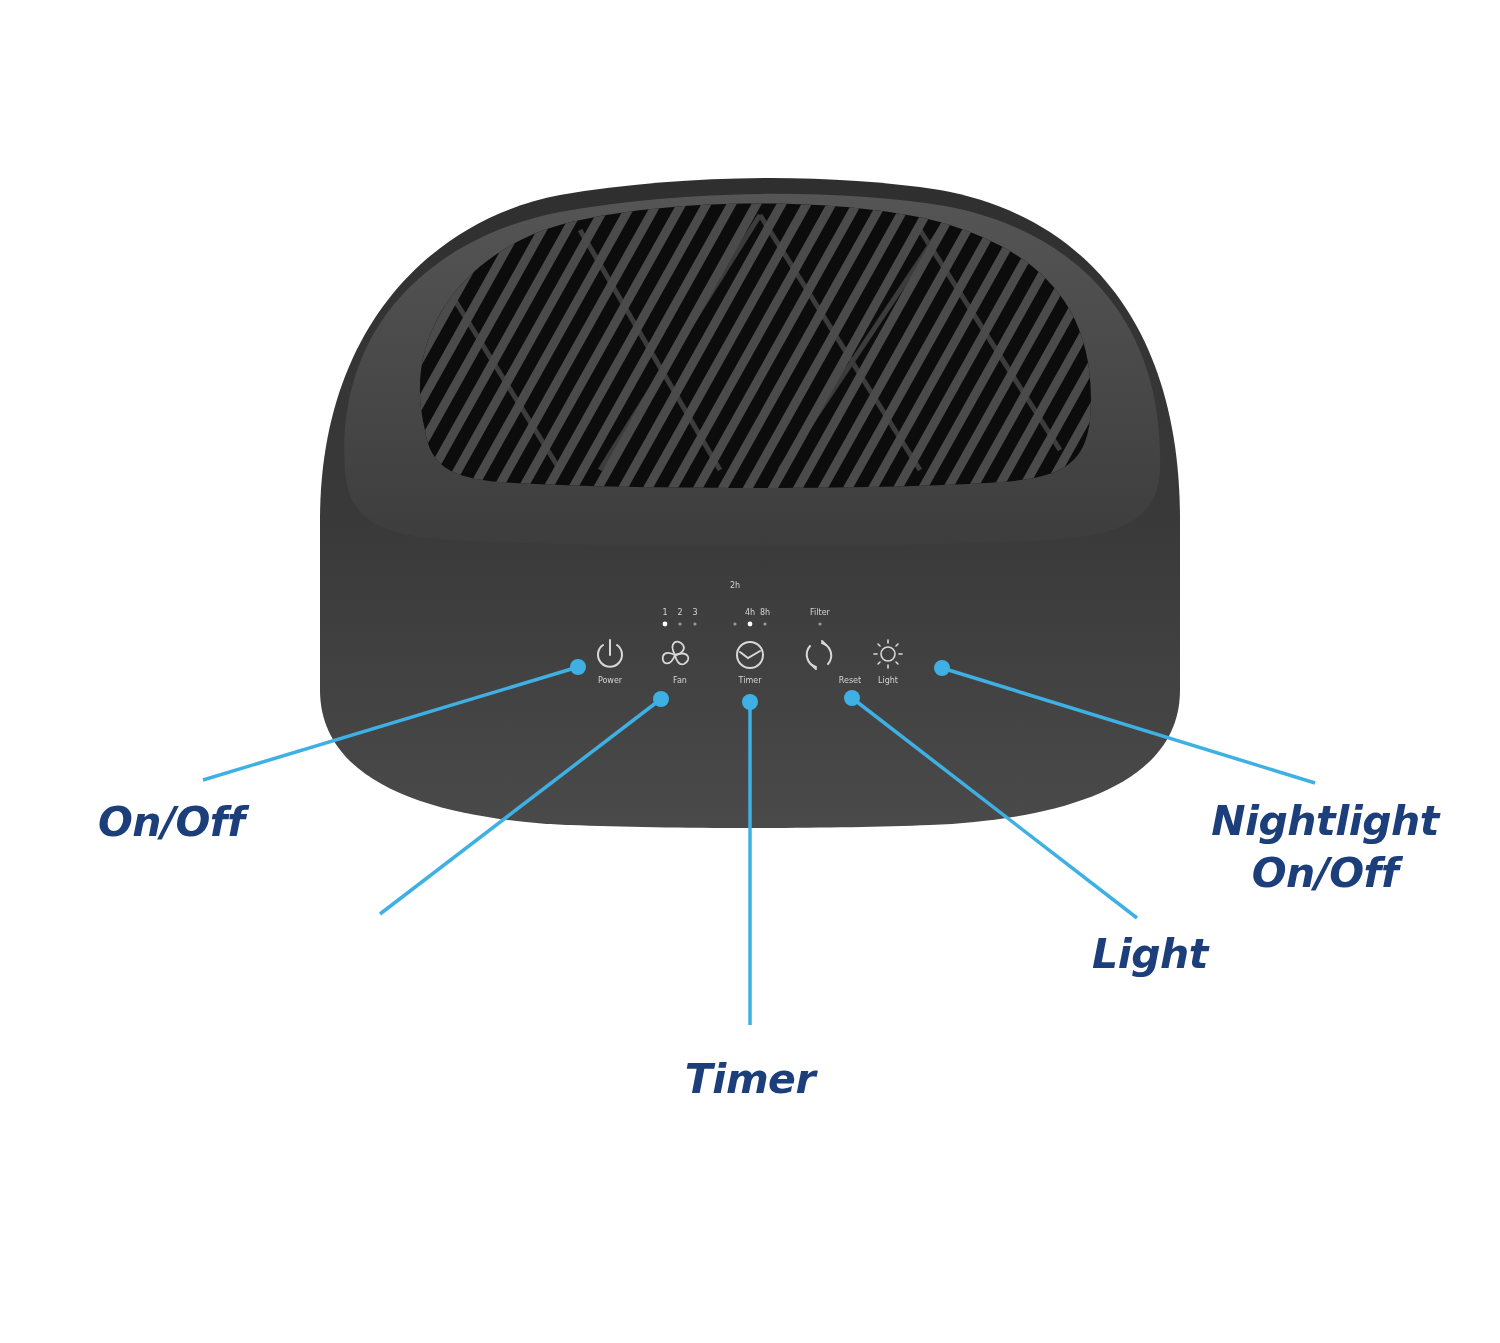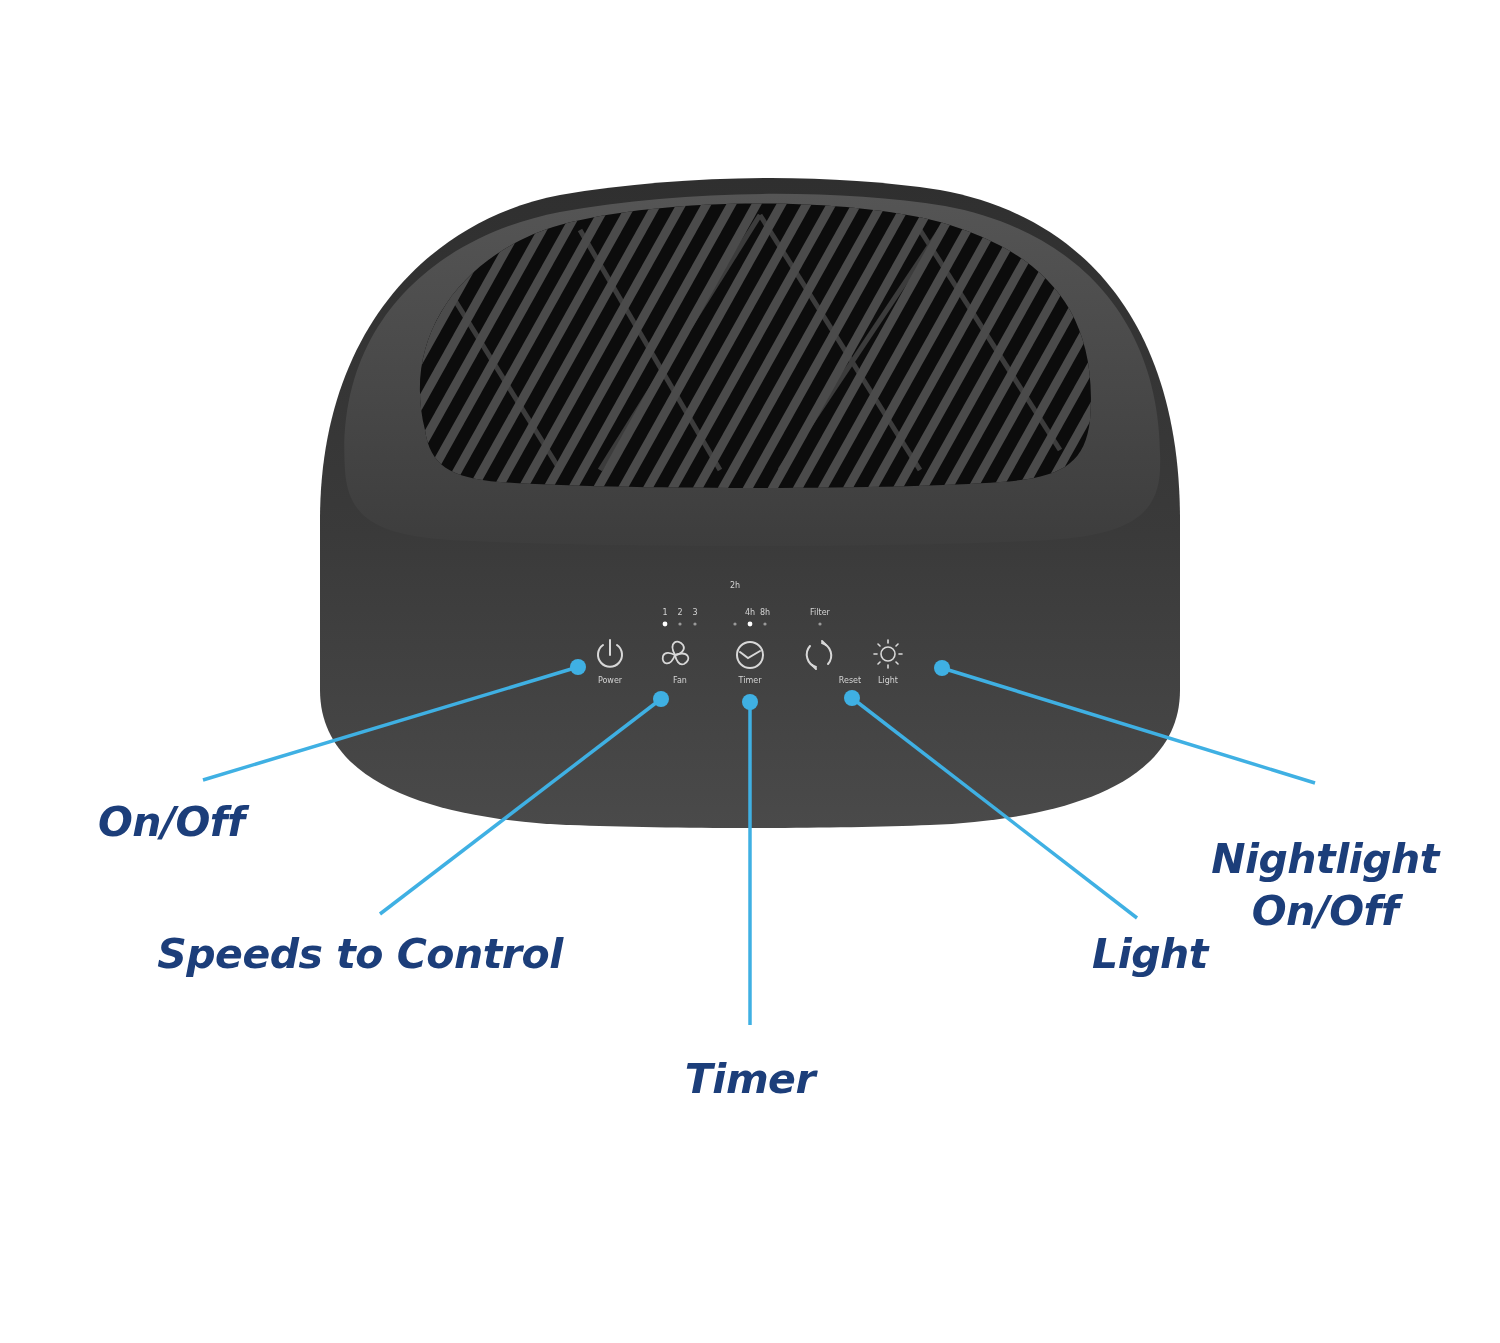--- a/index.html
+++ b/index.html
@@ -155,25 +155,24 @@
   <div class="panel-text" style="left:610px; top:676px;text-align:right;">Power</div>
   <div class="panel-text" style="left:680px; top:676px;">Fan</div>
   <div class="panel-text" style="left:750px; top:676px;">Timer</div>
   <div class="panel-text" style="left:850px; top:676px;">Reset</div>
   <div class="panel-text" style="left:888px; top:676px;">Light</div>
 
   <div class="callout-label" style="left:98px; top:796px; text-align:left;">
     <span>On/Off</span>
   </div>
   <div class="callout-label" style="left:140px; top:928px; width:440px;">
-    <span>Speeds to Control</span>
   </div>
   <div class="callout-label" style="left:590px; top:1053px; width:320px;">
     <span>Timer</span>
   </div>
   <div class="callout-label" style="left:970px; top:928px; width:360px;">
     <span>Light</span>
   </div>
-  <div class="callout-label" style="left:1195px; top:833px; width:260px;">
+  <div class="callout-label" style="left:1195px; top:795px; width:260px;">
     <span>Nightlight</span>
     <span>On/Off</span>
   </div>
 </div>
 
 </body></html>

